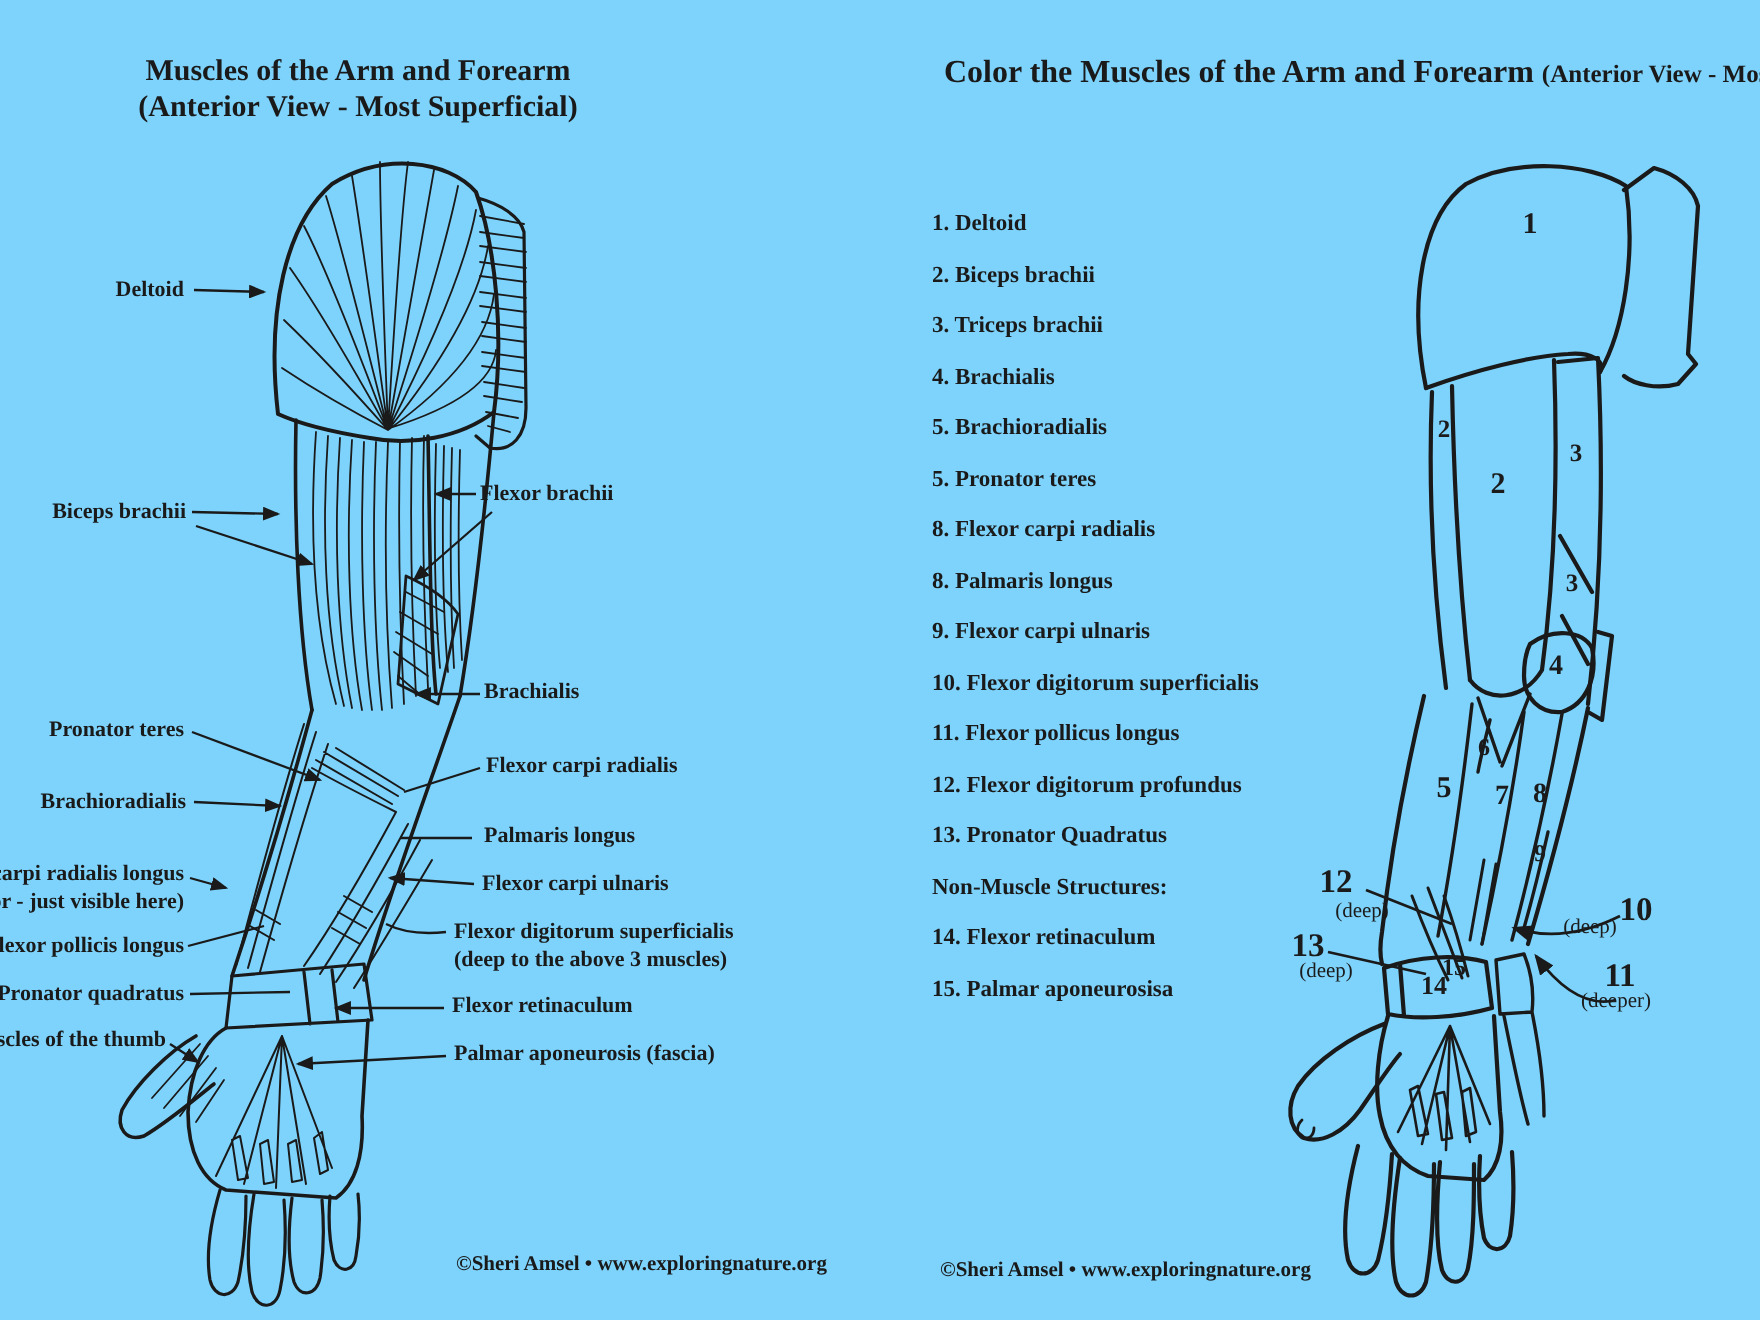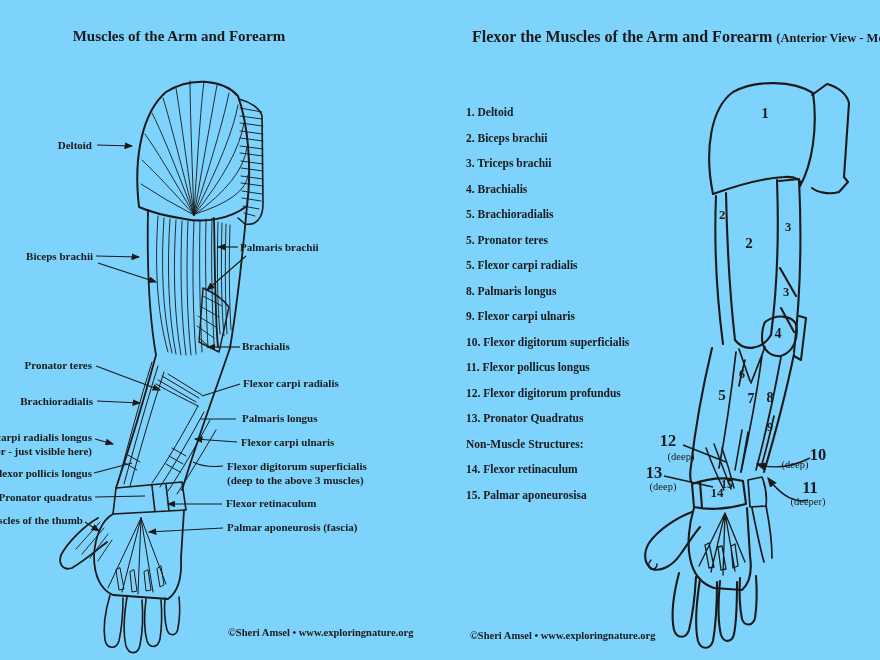--- a/index.html
+++ b/index.html
@@ -106,29 +106,30 @@
     <g stroke="#1a1a1a" stroke-width="1.4" fill="none">
       <path d="M683,445 L726,462"></path>
       <path d="M664,476 L713,487"></path>
       <path d="M810,458 Q782,472 757,464" marker-end="url(#ah)"></path>
       <path d="M808,500 Q788,505 768,478" marker-end="url(#ah)"></path>
     </g>
   </svg>
 
   <div class="title-left">
     <div>Muscles of the Arm and Forearm</div>
+    <div>(Anterior View - Most Superficial)</div>
   </div>
   <div class="title-right">
-    <span>Flexor the Muscles of the Arm and Forearm </span>
+    <span>Color the Muscles of the Arm and Forearm </span>
     <span class="sub">(Anterior View - Most Sup</span>
   </div>
 
   <div class="lbl ra" style="right:788px;top:139px">Deltoid</div>
   <div class="lbl ra" style="right:787px;top:250px">Biceps brachii</div>
-  <div class="lbl" style="left:240px;top:241px">Palmaris brachii</div>
+  <div class="lbl" style="left:240px;top:241px">Flexor brachii</div>
   <div class="lbl" style="left:242px;top:340px">Brachialis</div>
   <div class="lbl ra" style="right:788px;top:359px">Pronator teres</div>
   <div class="lbl ra" style="right:787px;top:395px">Brachioradialis</div>
   <div class="lbl ra" style="right:788px;top:431px">or carpi radialis longus</div>
   <div class="lbl ra" style="right:788px;top:445px">erior - just visible here)</div>
   <div class="lbl ra" style="right:788px;top:467px">Flexor pollicis longus</div>
   <div class="lbl ra" style="right:788px;top:491px">Pronator quadratus</div>
   <div class="lbl ra" style="right:797px;top:514px">uscles of the thumb</div>
   <div class="lbl" style="left:243px;top:377px">Flexor carpi radialis</div>
   <div class="lbl" style="left:242px;top:412px">Palmaris longus</div>
@@ -138,21 +139,21 @@
   <div class="lbl" style="left:226px;top:497px">Flexor retinaculum</div>
   <div class="lbl" style="left:227px;top:521px">Palmar aponeurosis (fascia)</div>
 
   <div class="list">
     <div>1. Deltoid</div>
     <div>2. Biceps brachii</div>
     <div>3. Triceps brachii</div>
     <div>4. Brachialis</div>
     <div>5. Brachioradialis</div>
     <div>5. Pronator teres</div>
-    <div>5. Flexor carpi radialis</div>
+    <div>8. Flexor carpi radialis</div>
     <div>8. Palmaris longus</div>
     <div>9. Flexor carpi ulnaris</div>
     <div>10. Flexor digitorum superficialis</div>
     <div>11. Flexor pollicus longus</div>
     <div>12. Flexor digitorum profundus</div>
     <div>13. Pronator Quadratus</div>
     <div>Non-Muscle Structures:</div>
     <div>14. Flexor retinaculum</div>
     <div>15. Palmar aponeurosisa</div>
   </div>

